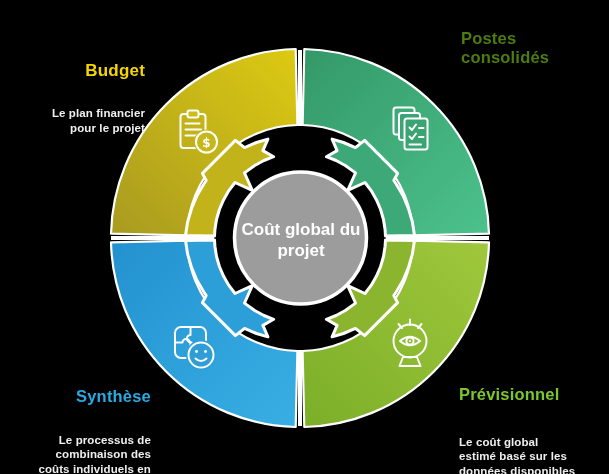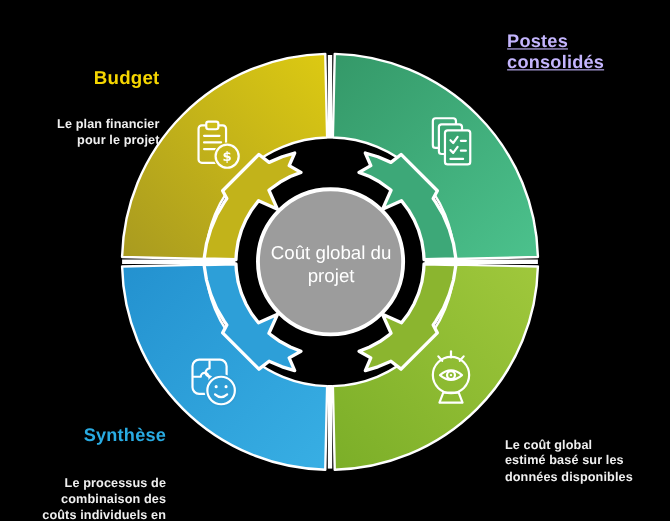--- a/index.html
+++ b/index.html
@@ -14,21 +14,21 @@
   #block-budget{right:464px;top:43px;width:160px;}
   #block-budget .title{font-size:17px;}
   #block-budget .desc{margin-top:8px;}
   #block-postes{left:461px;top:11px;width:145px;}
   #block-postes .desc{margin-top:13px;}
   #block-synthese{right:458px;top:369px;width:170px;}
   #block-synthese .desc{margin-top:9px;}
   #block-previsionnel{left:459px;top:367px;width:148px;}
   #block-previsionnel .desc{margin-top:13px;}
   #center-label{position:absolute;left:236px;top:219px;width:130px;text-align:center;
-    color:#fff;font-weight:400;font-size:17px;line-height:1.26;white-space:pre-line;}
+    color:#fff;font-weight:700;font-size:17px;line-height:1.26;white-space:pre-line;}
 </style>
 </head>
 <body style="background: rgb(0, 0, 0);">
 
 <div id="diagram"><svg width="609" height="474" viewBox="0 0 609 474" xmlns="http://www.w3.org/2000/svg">
       <defs>
         <linearGradient id="gNW" gradientUnits="userSpaceOnUse" x1="300" y1="49" x2="111" y2="238">
           <stop offset="0" stop-color="#ddca12"></stop>
           <stop offset="1" stop-color="#a89a20"></stop>
         </linearGradient>
@@ -102,31 +102,32 @@
       </g>
     </svg></div>
 
 <div class="tblock alignR" id="block-budget">
   <div class="title" style="color: rgb(246, 214, 0);">Budget</div>
   <div class="desc">Le plan financier
 pour le projet</div>
 </div>
 
 <div class="tblock alignL" id="block-postes">
-  <div class="title" style="color: #c4b5fd; text-decoration: underline;">Postes
+  <div class="title" style="color: #4d7c0f;">Postes
 consolidés</div>
 </div>
 
 <div class="tblock alignR" id="block-synthese">
   <div class="title" style="color: rgb(41, 171, 226);">Synthèse</div>
   <div class="desc">Le processus de
 combinaison des
 coûts individuels en
 un total</div>
 </div>
 
 <div class="tblock alignL" id="block-previsionnel">
+  <div class="title" style="color: rgb(122, 200, 46);">Prévisionnel</div>
   <div class="desc">Le coût global
 estimé basé sur les
 données disponibles</div>
 </div>
 
 <div id="center-label">Coût global du projet</div>
 
 </body></html>

